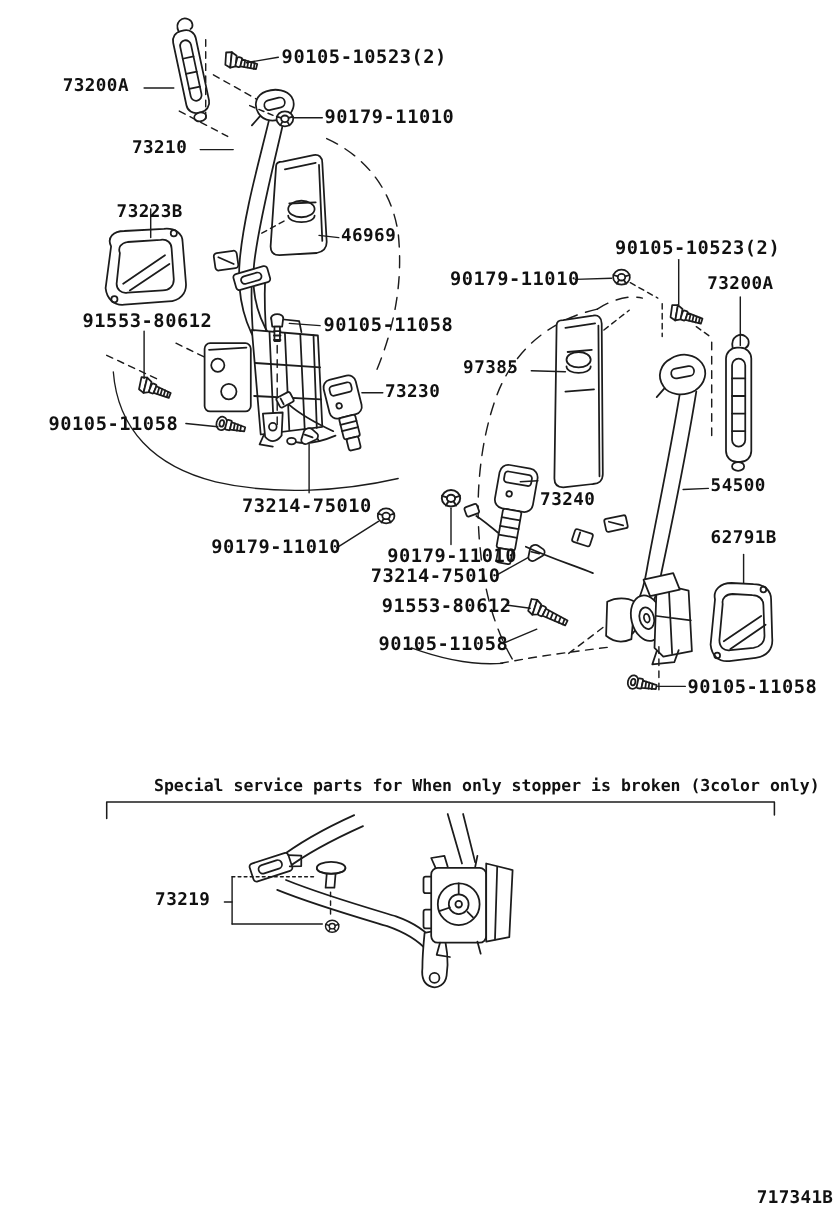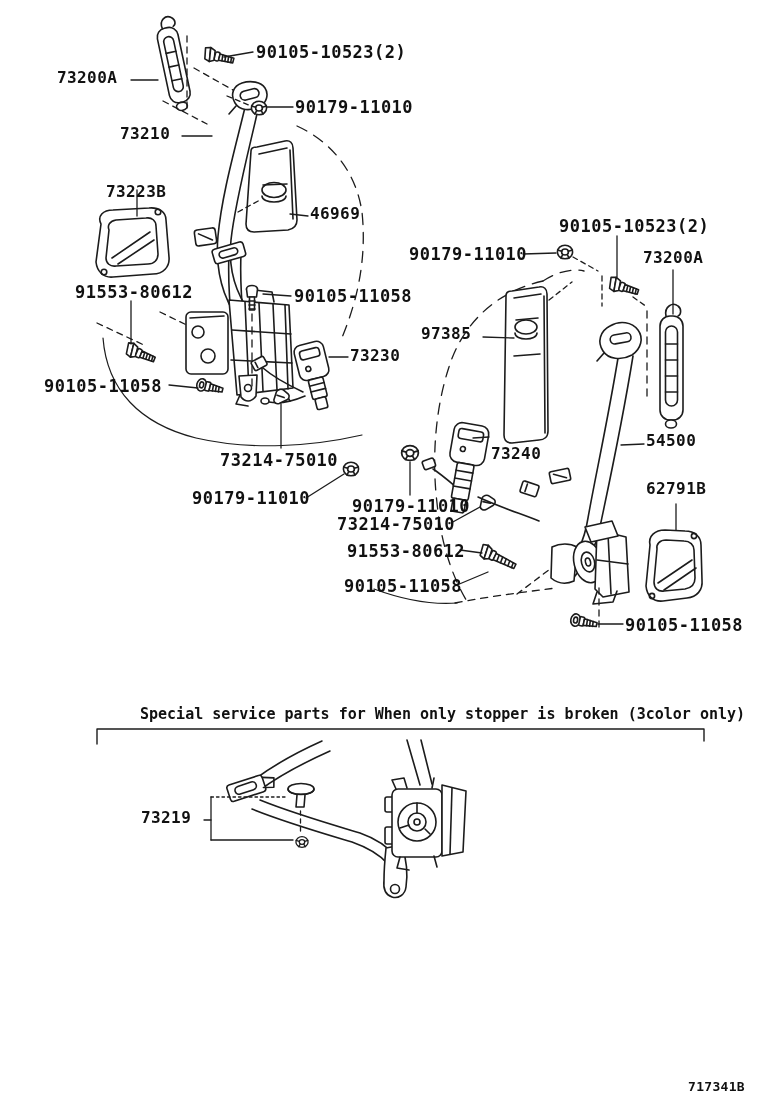--- a/index.html
+++ b/index.html
@@ -4,21 +4,21 @@
 <style>
   html,body{margin:0;padding:0;background:#fff;}
   .page{position:relative;width:760px;height:1112px;background:#fff;overflow:hidden;
         font-family:"DejaVu Sans Mono","Liberation Mono",monospace;color:#161616;border-radius:20px;}
   .art{position:absolute;left:0;top:0;}
   .lbl{position:absolute;font-weight:bold;font-size:17px;line-height:1;
        letter-spacing:.5px;white-space:nowrap;color:#111;}
   .lbl.lg{font-size:16px;letter-spacing:.4px;}
   .note{position:absolute;left:100px;top:705px;font-size:15px;font-weight:bold;
         white-space:nowrap;color:#111;margin-left:40px;}
-  .code{position:absolute;left:688px;top:1079px;font-size:13px;font-weight:bold;
+  .code{position:absolute;left:688px;top:1079px;font-size:16px;font-weight:bold;
         letter-spacing:.3px;color:#111;}
 </style>
 </head>
 <body>
 
 <div class="page">
 
 <svg class="art" width="760" height="1112" viewBox="0 0 760 1112" stroke="#1c1c1c" stroke-width="1.6" fill="none" stroke-linecap="round" stroke-linejoin="round">
 
   <defs>

